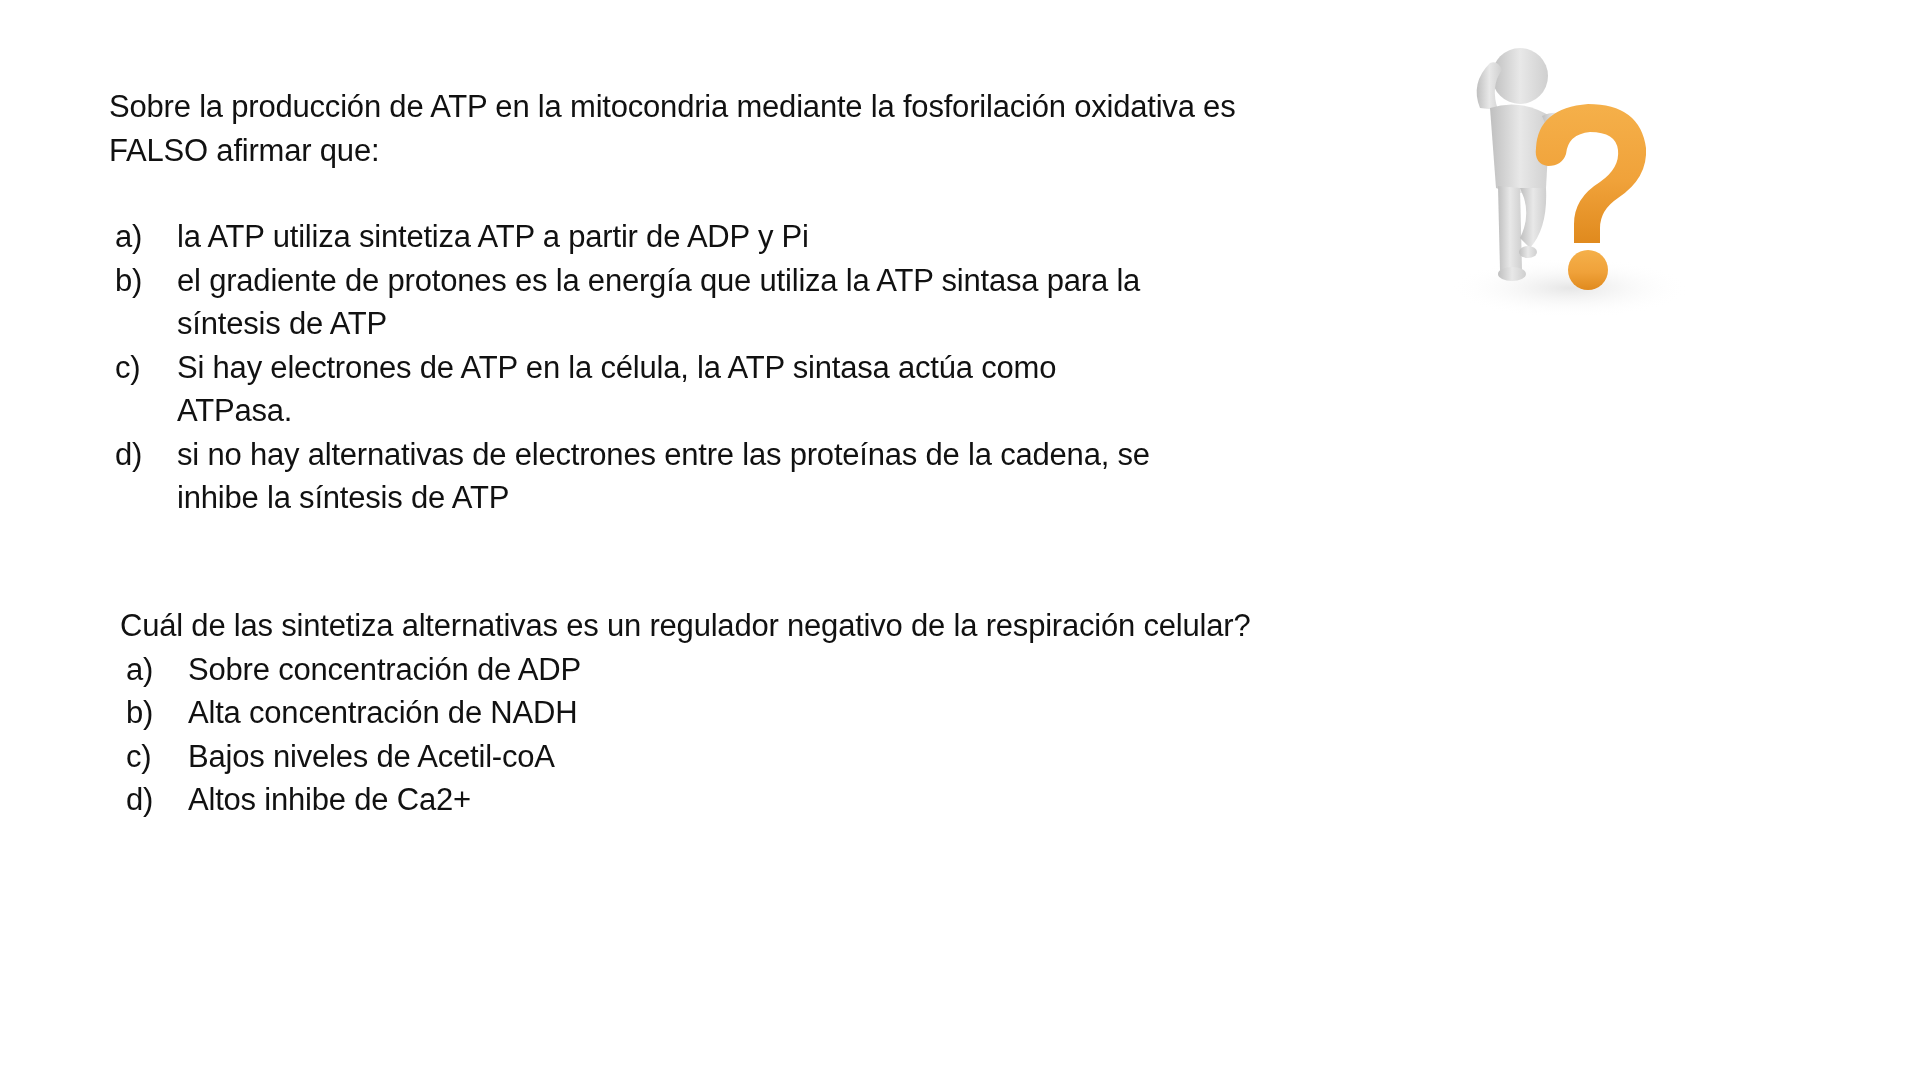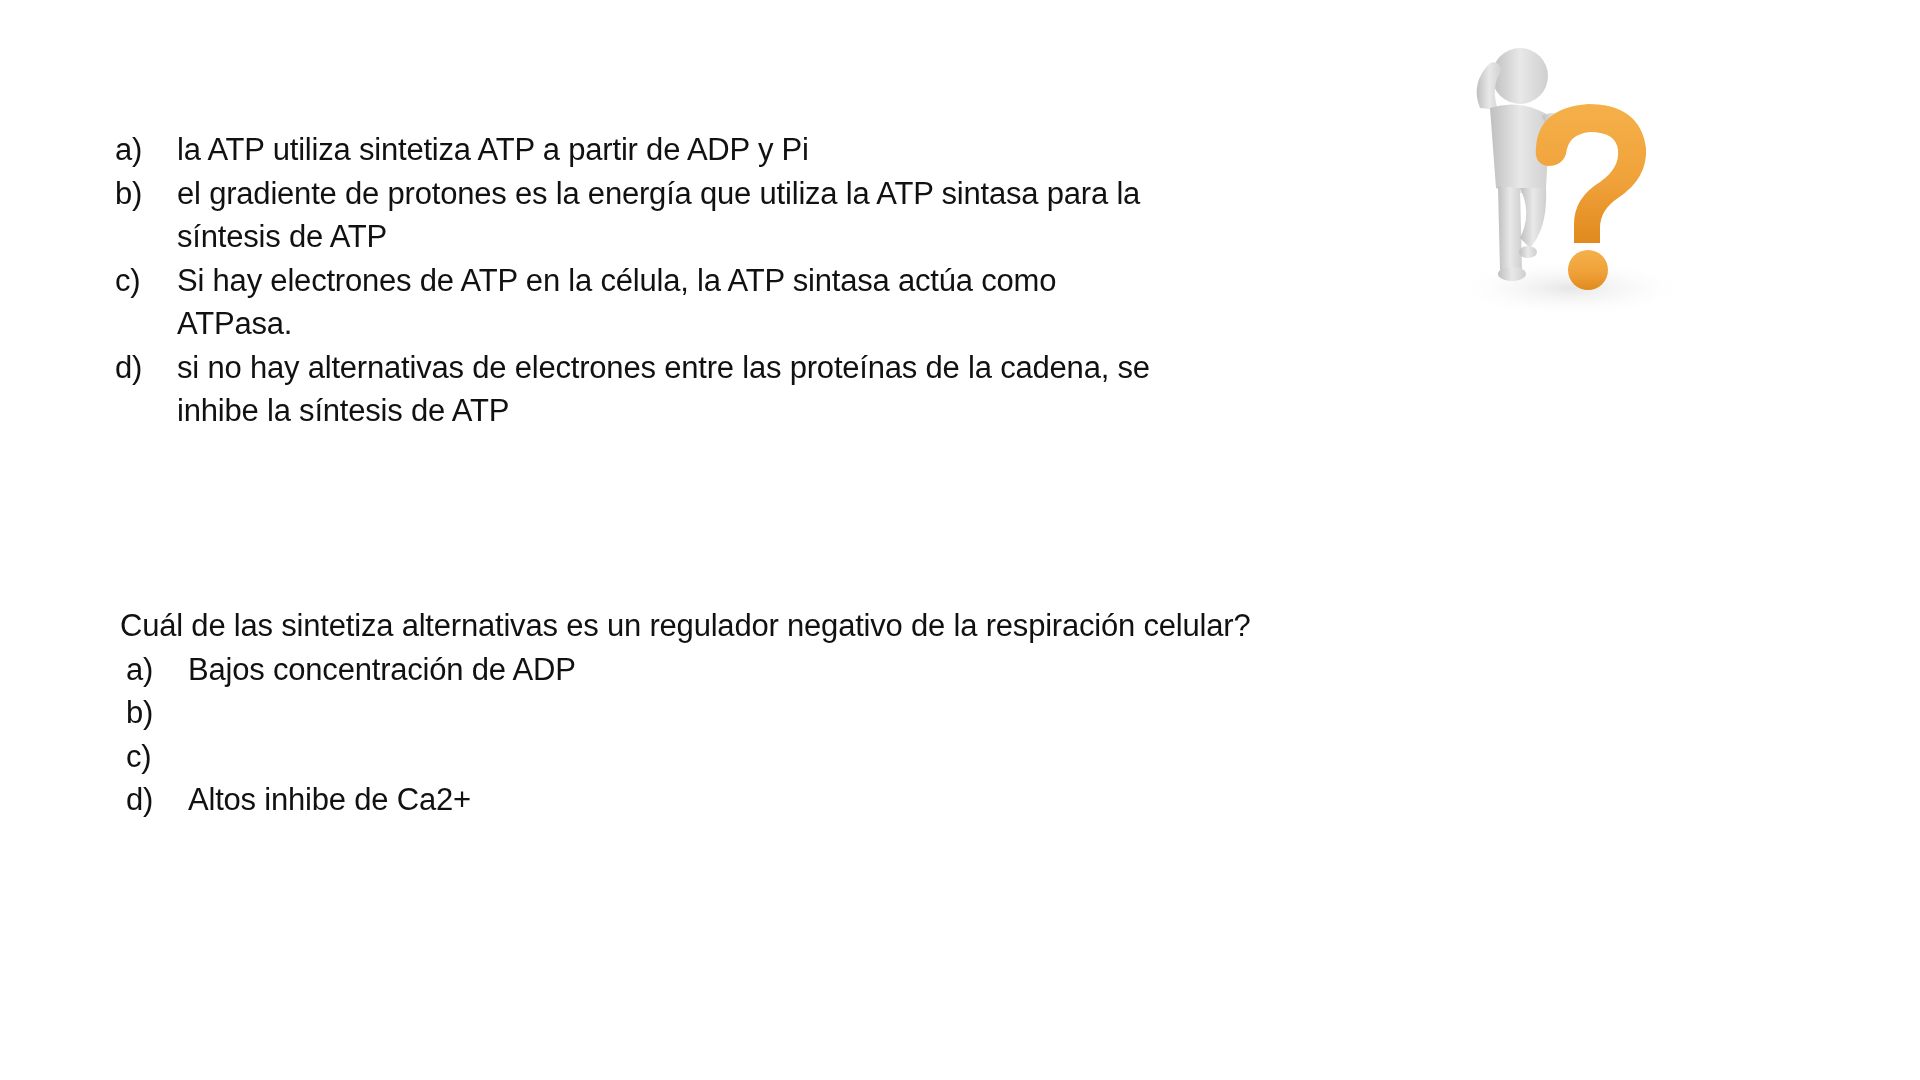--- a/index.html
+++ b/index.html
@@ -52,20 +52,21 @@
       width: 250px;
       height: 290px;
     }
   </style>
 </head>
 <body>
 
 <div class="slide">
 
   <section class="question-block q1">
+    <p class="stem">Sobre la producción de ATP en la mitocondria mediante la fosforilación oxidativa es FALSO afirmar que:</p>
     <ol class="options">
       <li class="option">
         <span class="opt-label">a)</span>
         <span class="opt-text">la ATP utiliza sintetiza ATP a partir de ADP y Pi</span>
       </li>
       <li class="option">
         <span class="opt-label">b)</span>
         <span class="opt-text" style="width:1040px">el gradiente de protones es la energía que utiliza la ATP sintasa para la síntesis de ATP</span>
       </li>
       <li class="option">
@@ -77,27 +78,29 @@
         <span class="opt-text" style="width:1040px">si no hay alternativas de electrones entre las proteínas de la cadena, se inhibe la síntesis de ATP</span>
       </li>
     </ol>
   </section>
 
   <section class="question-block q2">
     <p class="stem">Cuál de las sintetiza alternativas es un regulador negativo de la  respiración celular?</p>
     <ol class="options">
       <li class="option">
         <span class="opt-label">a)</span>
-        <span class="opt-text">Bajos concentración de ADP</span>
+        <span class="opt-text">Sobre concentración de ADP</span>
       </li>
       <li class="option">
         <span class="opt-label">b)</span>
+        <span class="opt-text">Alta concentración de NADH</span>
       </li>
       <li class="option">
         <span class="opt-label">c)</span>
+        <span class="opt-text">Bajos niveles de Acetil-coA</span>
       </li>
       <li class="option">
         <span class="opt-label">d)</span>
         <span class="opt-text">Altos inhibe de Ca2+</span>
       </li>
     </ol>
   </section>
 
   <div class="illustration">
     <svg width="250" height="290" viewBox="0 0 250 290" xmlns="http://www.w3.org/2000/svg">

